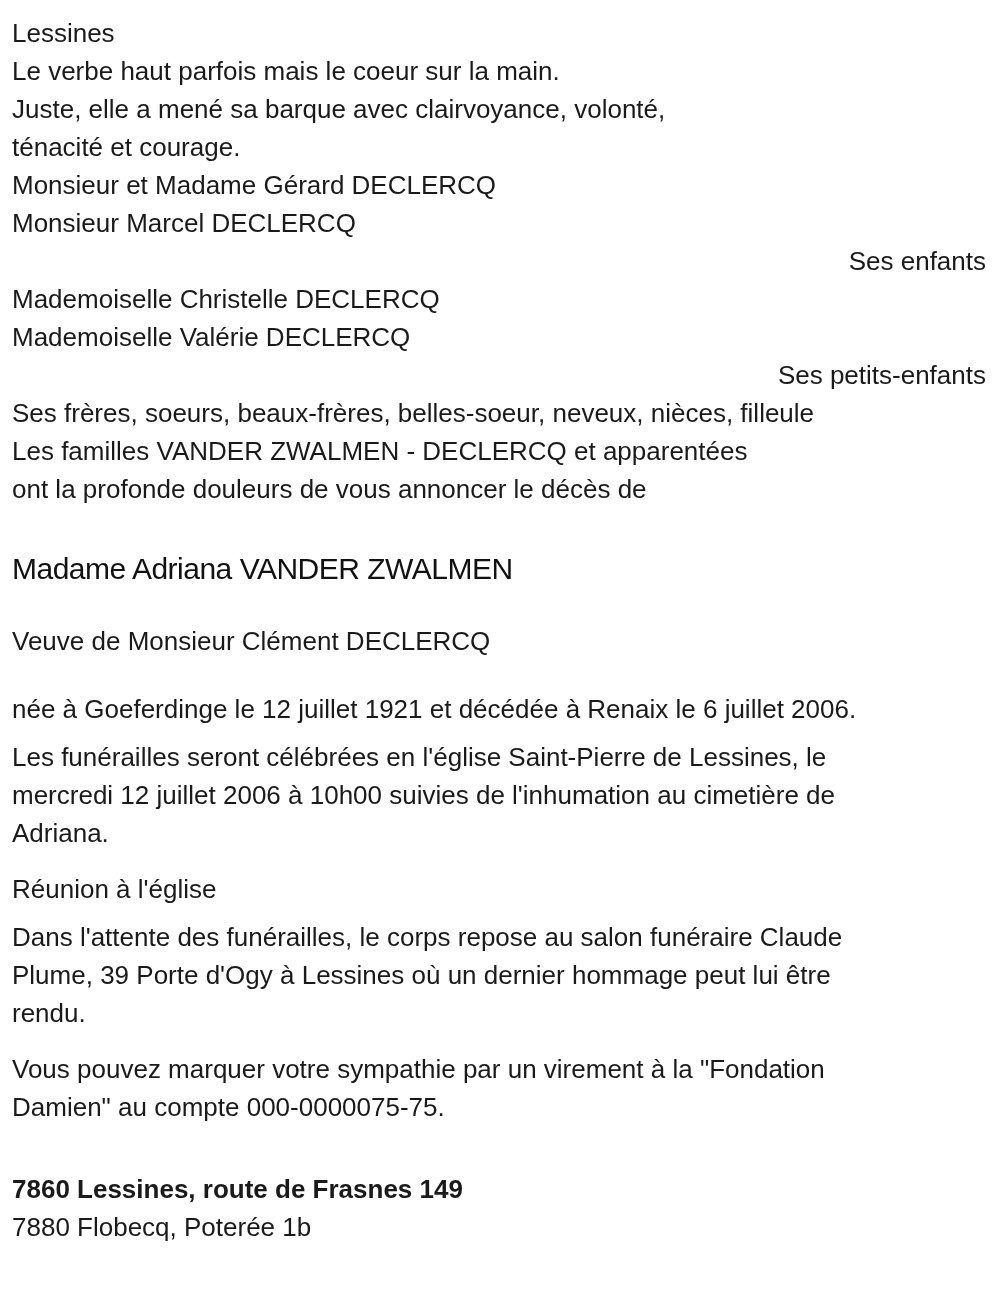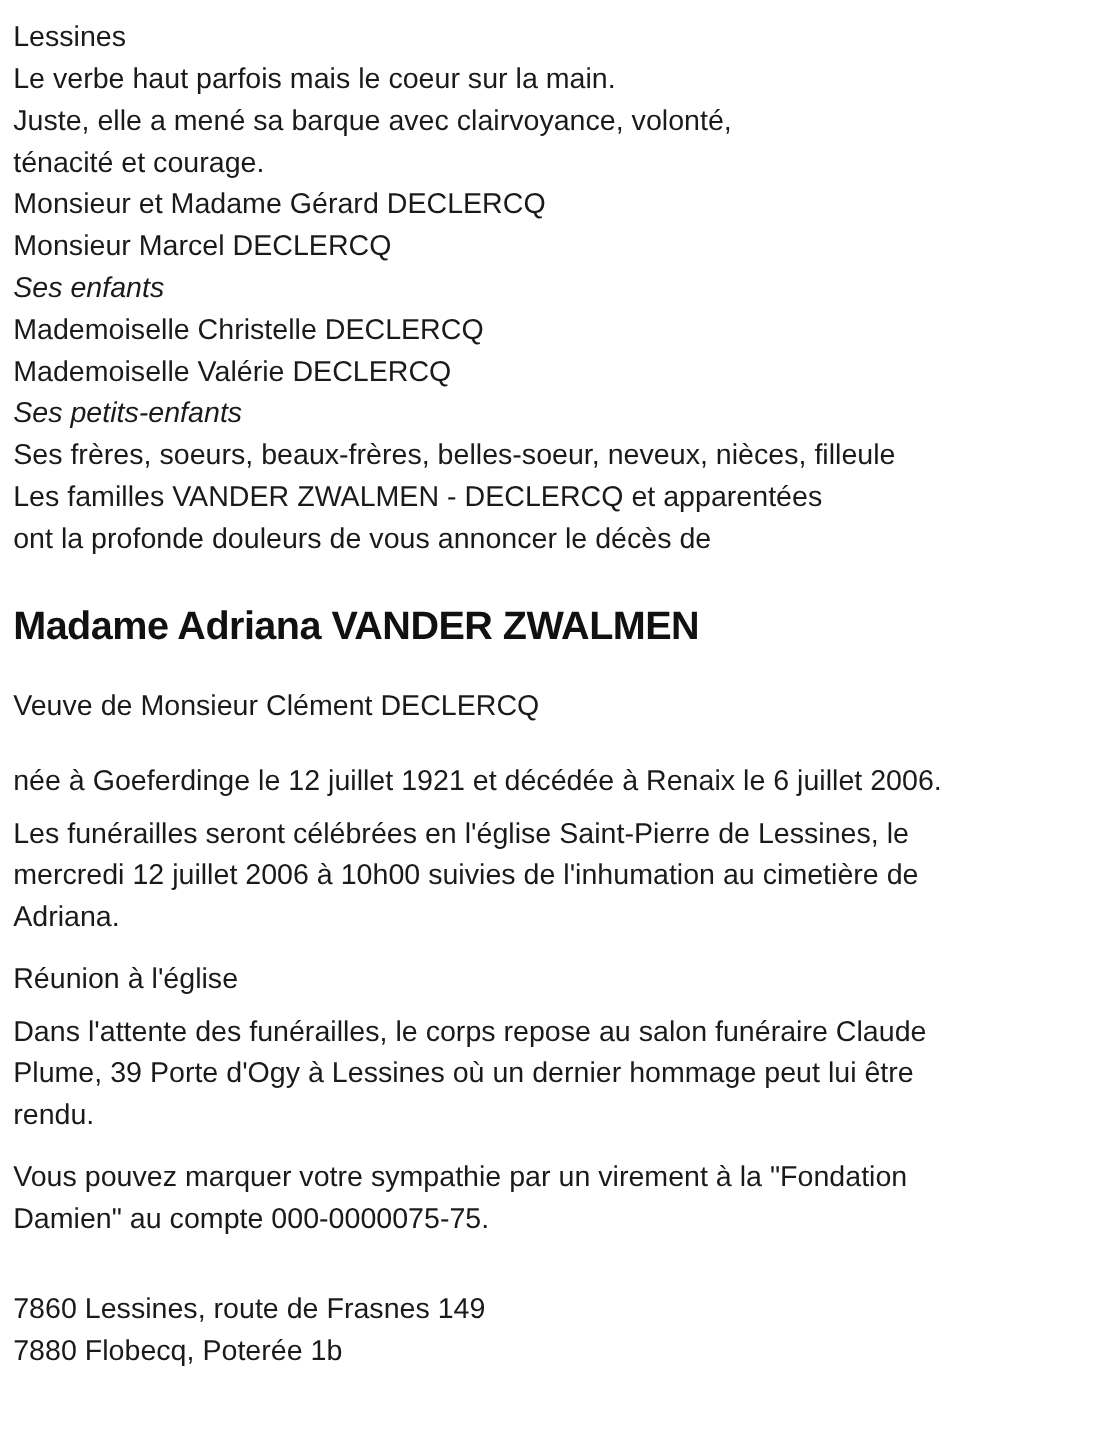--- a/index.html
+++ b/index.html
@@ -18,41 +18,40 @@
   .page {
     padding: 14px 12px 0 12px;
     box-sizing: border-box;
     width: 1000px;
   }
   .line {
     line-height: 38px;
     white-space: nowrap;
   }
   .caption {
-    text-align: left;
-    font-style: italic;
+    text-align: right;
     padding-right: 2px;
   }
   .announcement { }
   .deceased-name {
     margin: 36px 0 17px 0;
-    font-size: 36px;
-    font-weight: bold;
+    font-size: 30px;
+    font-weight: normal;
     line-height: 50px;
     letter-spacing: -0.5px;
     white-space: nowrap;
     color: #111111;
   }
   .widow      { margin-top: 28px; }
   .life-dates { margin-top: 30px; }
   .funeral    { margin-top: 10px; }
   .meeting    { margin-top: 18px; }
   .repose     { margin-top: 10px; }
   .donation   { margin-top: 18px; }
-  .addresses  { margin-top: 44px; }
+  .addresses  { margin-top: 44px; font-weight: bold; }
 </style>
 </head>
 <body>
 
 <div class="page">
 
   <div class="line">Lessines</div>
 
   <div class="line">Le verbe haut parfois mais le coeur sur la main.</div>
   <div class="line">Juste, elle a mené sa barque avec clairvoyance, volonté,</div>

